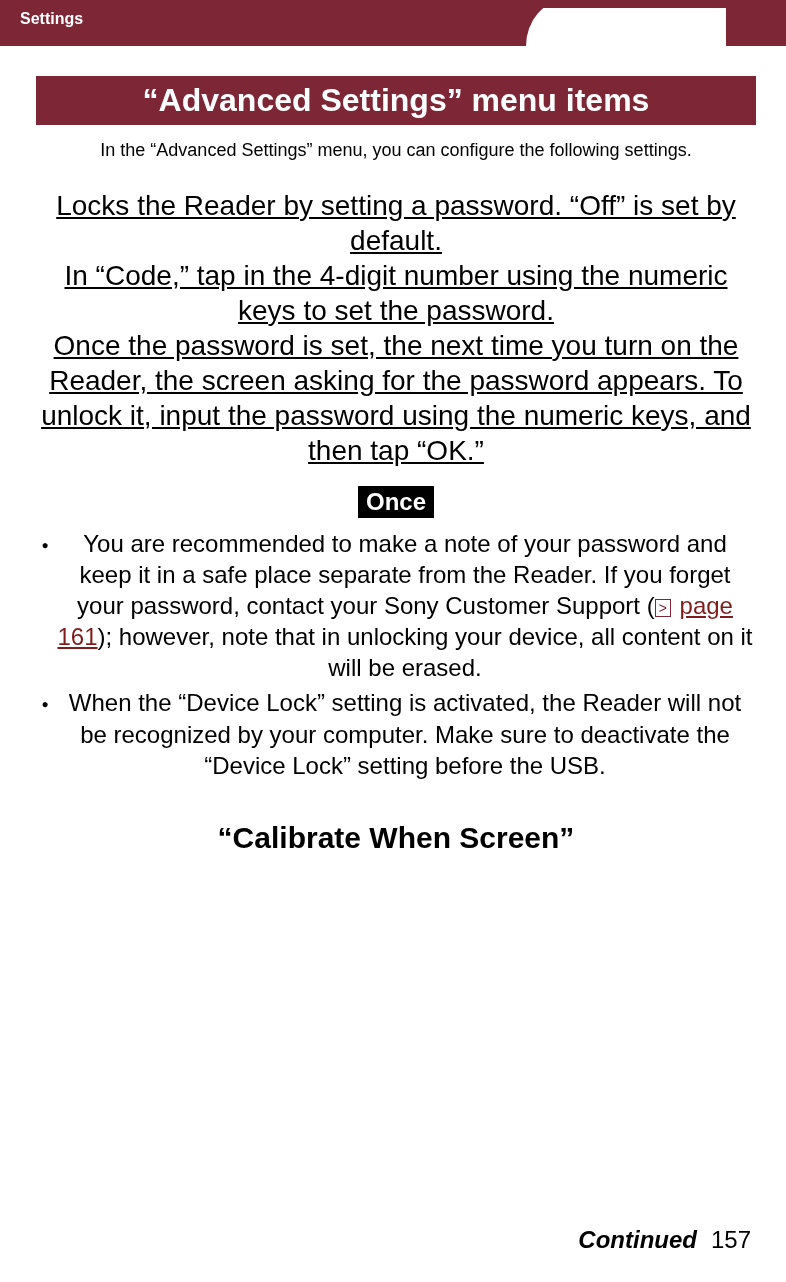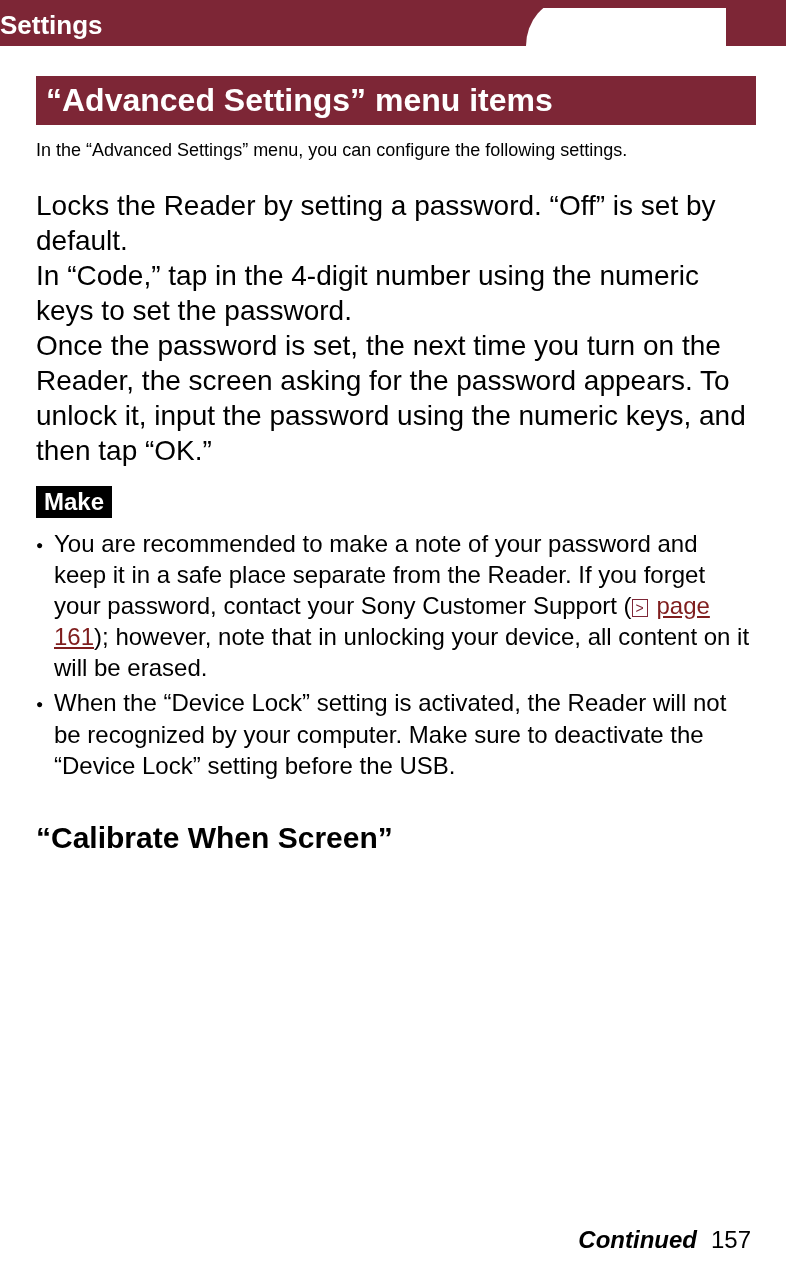--- a/index.html
+++ b/index.html
@@ -13,21 +13,22 @@
     position: relative;
   }
   .header-bar {
     background: #7d2636;
     height: 46px;
     position: relative;
   }
   .header-label {
     color: #ffffff;
     font-weight: bold;
-    font-size: 26px;
+    font-size: 16px;
+    padding-left: 20px;
     padding-top: 10px;
   }
   .header-curve {
     position: absolute;
     right: 60px;
     top: 0;
     width: 200px;
     height: 46px;
     background: #ffffff;
     border-top-left-radius: 40px 46px;
@@ -35,20 +36,21 @@
   .header-line {
     position: absolute;
     right: 0;
     top: 0;
     width: 260px;
     height: 8px;
     background: #7d2636;
   }
   .content {
     padding: 30px 30px 0 36px;
+    text-align: center;
   }
   .section-banner {
     background: #7d2636;
     color: #ffffff;
     font-weight: bold;
     font-size: 32px;
     padding: 6px 10px;
     margin-bottom: 14px;
   }
   .intro {
@@ -130,25 +132,25 @@
   <div class="header-curve"></div>
   <div class="header-line"></div>
 </div>
 
 <div class="content">
 
   <div class="section-banner">“Advanced Settings” menu items</div>
 
   <div class="intro">In the “Advanced Settings” menu, you can configure the following settings.</div>
 
-  <div class="body-text" style="white-space: pre-line;">Locks the Reader by setting a password. “Off” is set by default.
+  <div class="body-text" style="white-space: pre-line; text-decoration: underline;">Locks the Reader by setting a password. “Off” is set by default.
 In “Code,” tap in the 4-digit number using the numeric keys to set the password.
 Once the password is set, the next time you turn on the Reader, the screen asking for the password appears. To unlock it, input the password using the numeric keys, and then tap “OK.”</div>
 
-  <div class="notes-badge">Make</div>
+  <div class="notes-badge">Once</div>
   <div class="note-list">
     <div class="note-item">
       <div class="bullet"></div>
       <div class="note-text">
         <span>You are recommended to make a note of your password and keep it in a safe place separate from the Reader. If you forget your password, contact your Sony Customer Support (</span><span class="xref-icon">&gt;</span> <a href="#" class="link">page 161</a><span>); however, note that in unlocking your device, all content on it will be erased.</span>
       </div>
     </div>
     <div class="note-item">
       <div class="bullet"></div>
       <div class="note-text">

